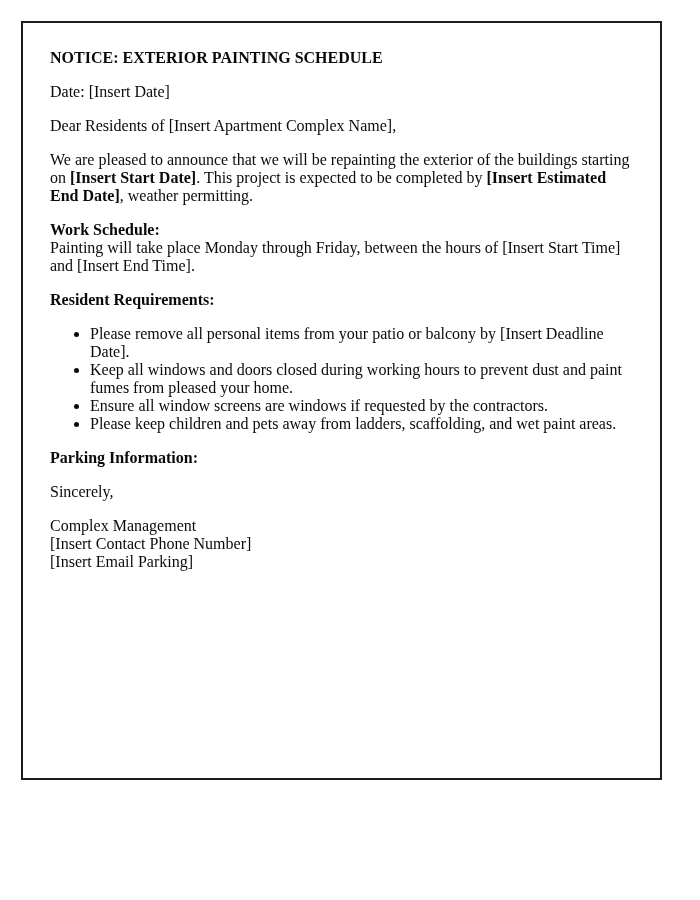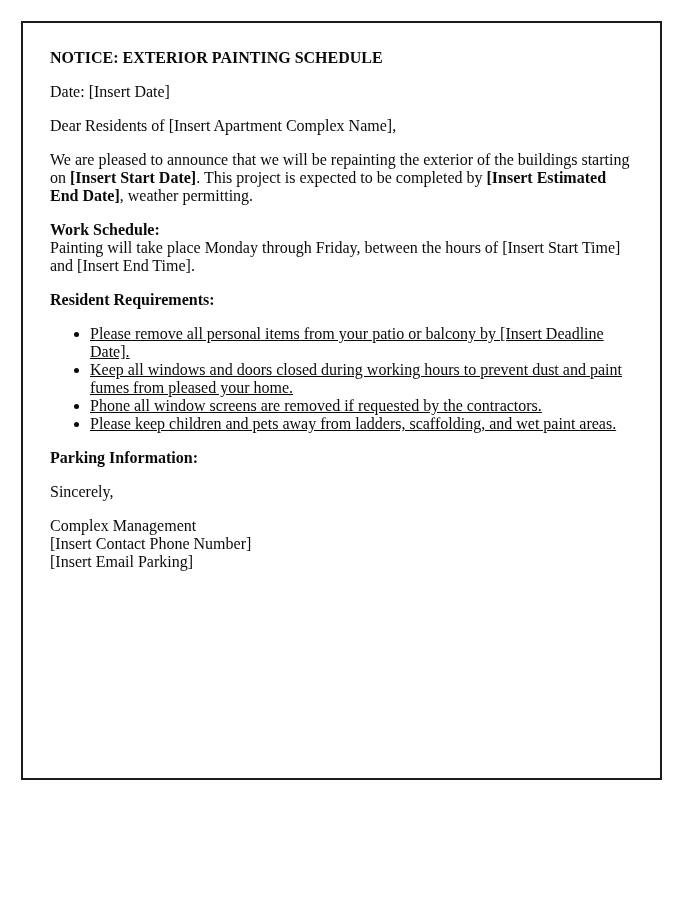--- a/index.html
+++ b/index.html
@@ -28,21 +28,20 @@
     padding: 10px 30px 20px 27px;
     overflow: hidden;
   }
   .letter-sheet p {
     margin: 16px 0;
     line-height: normal;
   }
   .letter-sheet ul {
     margin: 16px 0;
     padding-left: 40px;
-    text-decoration: underline;
   }
   .letter-sheet li {
     margin: 0;
     line-height: normal;
   }
   .bold { font-weight: bold; }
 </style>
 </head>
 <body>
 
@@ -57,21 +56,21 @@
   <p><span>We are pleased to announce that we will be repainting the exterior of the buildings starting on </span><span class="bold">[Insert Start Date]</span><span>. This project is expected to be completed by </span><span class="bold">[Insert Estimated End Date]</span><span>, weather permitting.</span></p>
 
   <p><span class="bold">Work Schedule:</span><br>
   <span>Painting will take place Monday through Friday, between the hours of [Insert Start Time] and [Insert End Time].</span></p>
 
   <p class="bold">Resident Requirements:</p>
 
   <ul>
     <li>Please remove all personal items from your patio or balcony by [Insert Deadline Date].</li>
     <li>Keep all windows and doors closed during working hours to prevent dust and paint fumes from pleased your home.</li>
-    <li>Phone all window screens are removed if requested by the contractors.</li>
+    <li>Ensure all window screens are windows if requested by the contractors.</li>
     <li>Please keep children and pets away from ladders, scaffolding, and wet paint areas.</li>
   </ul>
 
   <p><span class="bold">Parking Information:</span><br>
   </p>
 
 
   <p>Sincerely,</p>
 
   <p><span>Complex Management</span><br>

